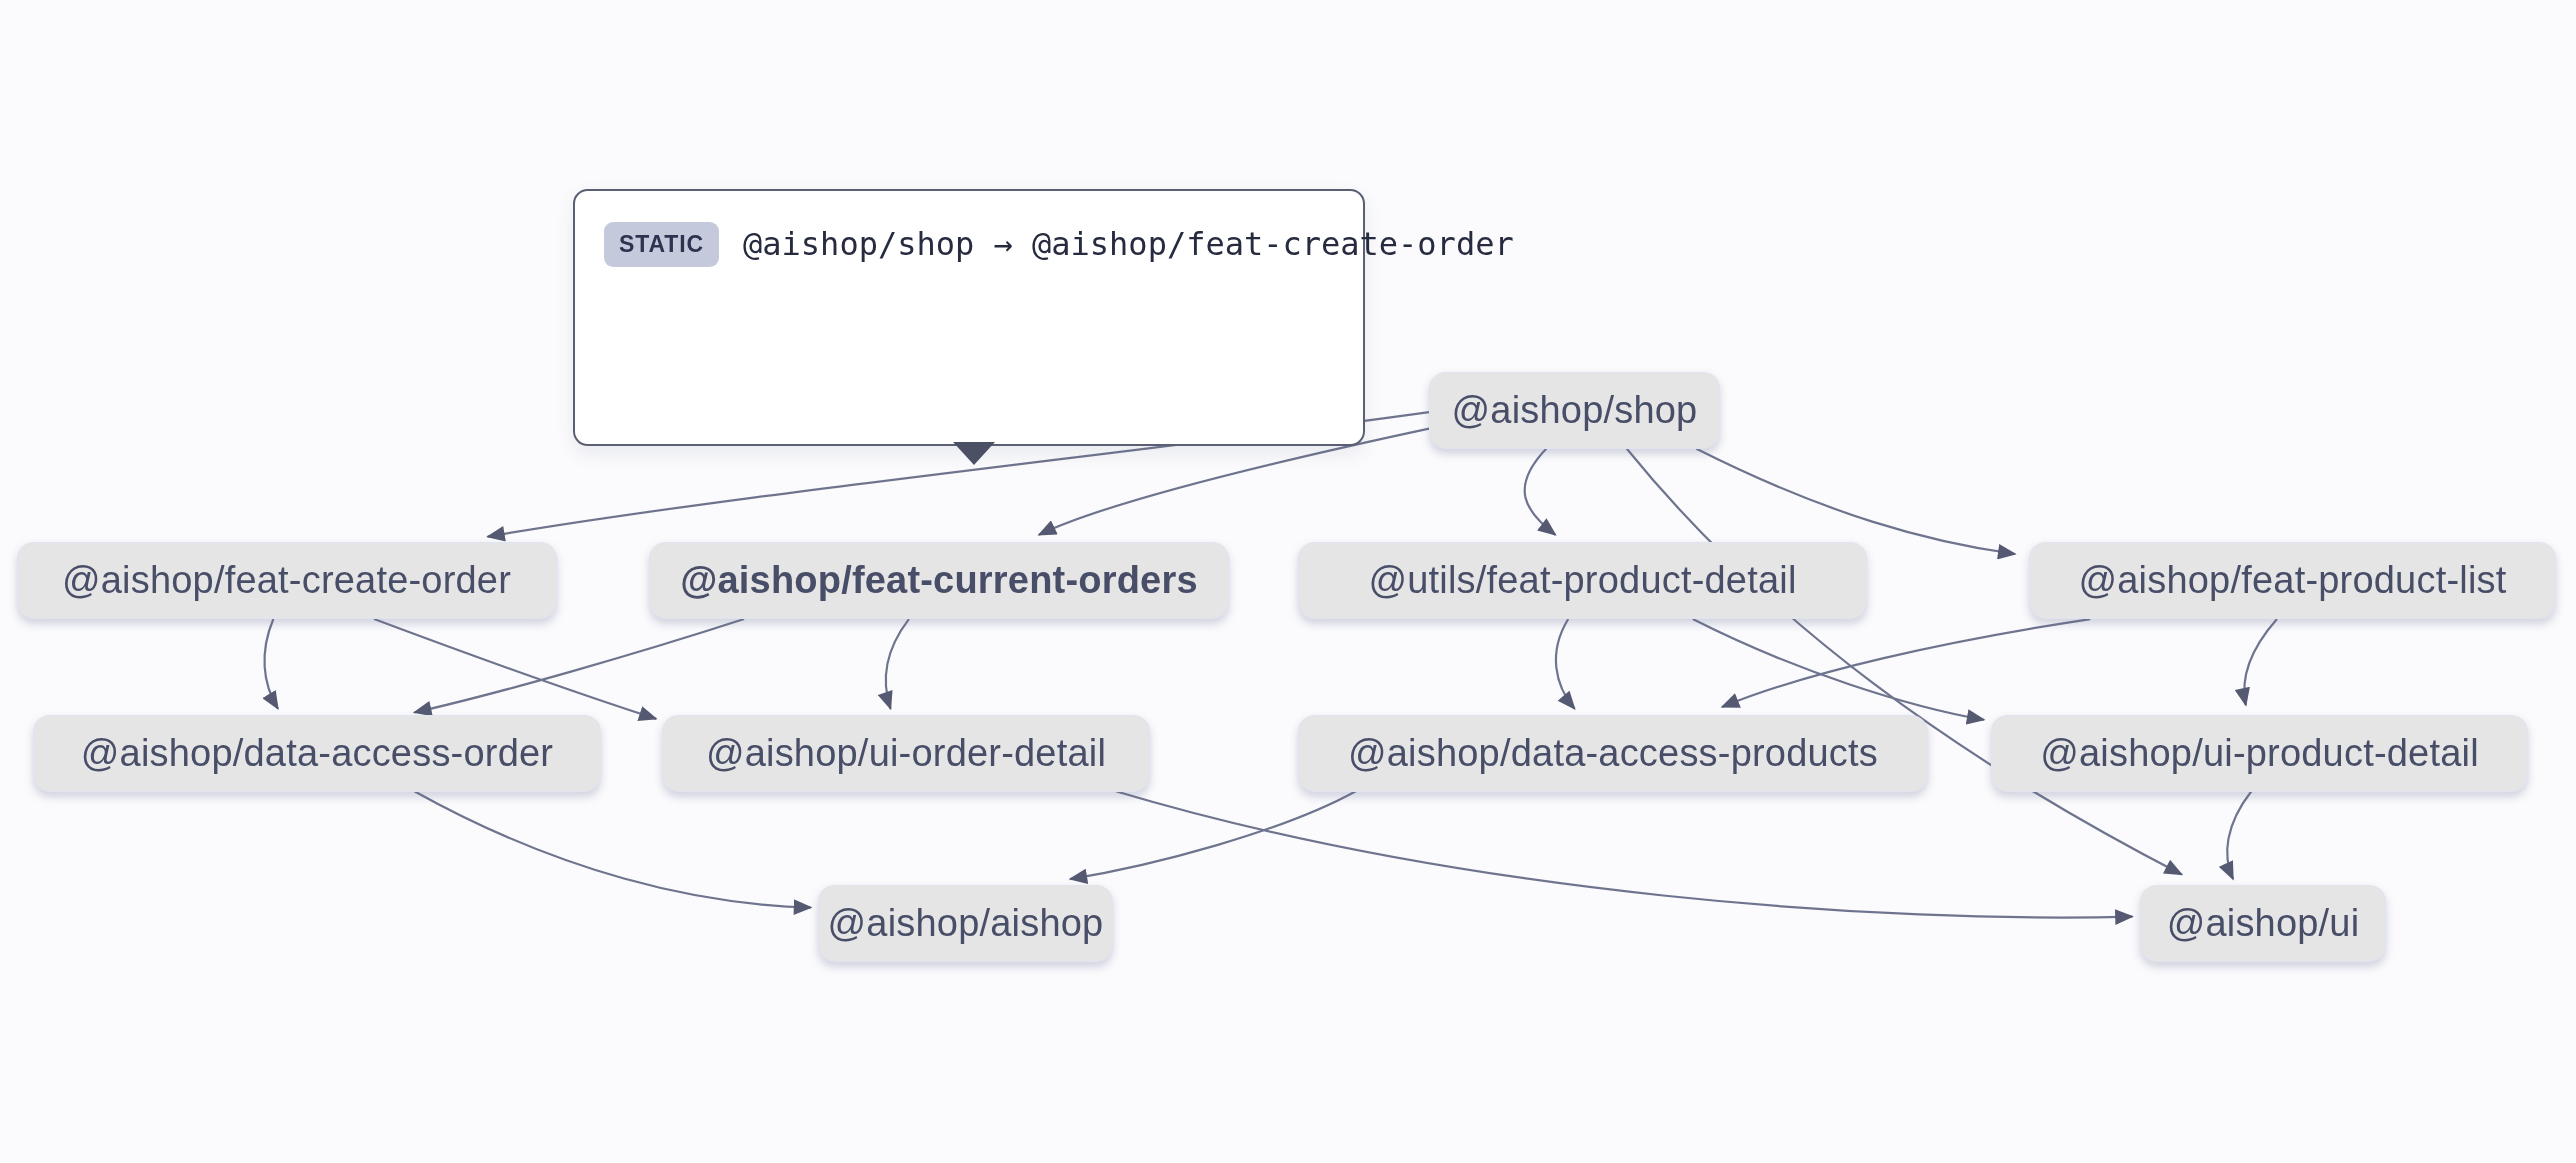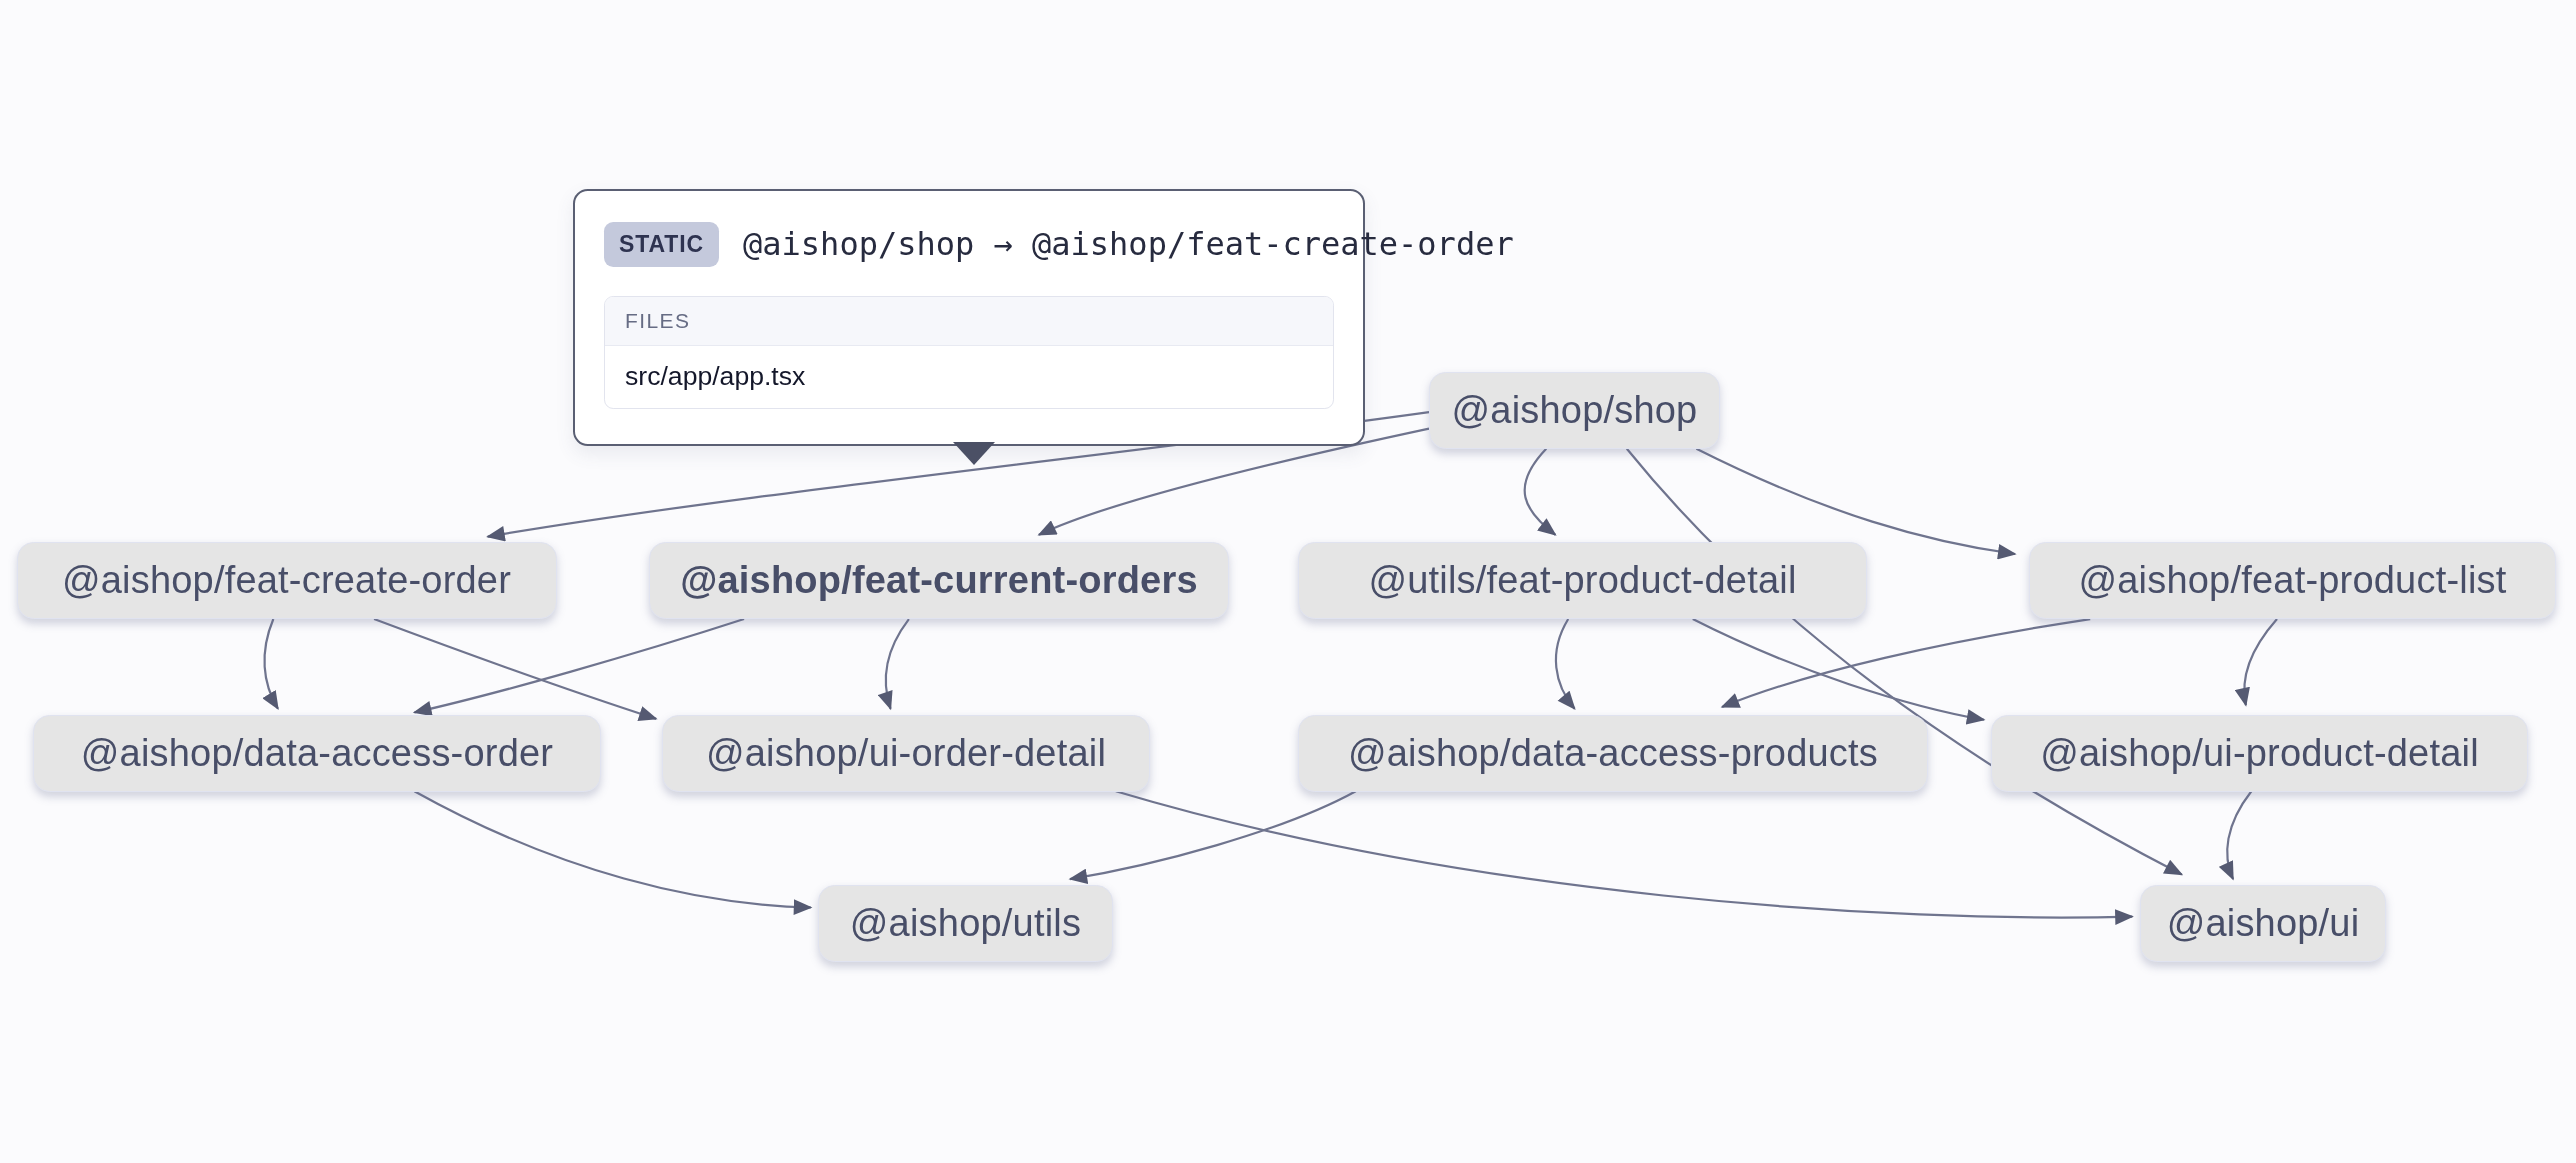--- a/index.html
+++ b/index.html
@@ -102,31 +102,27 @@
     <div class="node" style="left: 662px; top: 715px; width: 488px; height: 77px;">
       <span>@aishop/ui-order-detail</span>
     </div>
     <div class="node" style="left: 1298px; top: 715px; width: 630px; height: 77px;">
       <span>@aishop/data-access-products</span>
     </div>
     <div class="node" style="left: 1991px; top: 715px; width: 537px; height: 77px;">
       <span>@aishop/ui-product-detail</span>
     </div>
     <div class="node" style="left: 818px; top: 885px; width: 295px; height: 77px;">
-      <span>@aishop/utils</span>
+      <span>@aishop/aishop</span>
     </div>
     <div class="node" style="left: 2140px; top: 885px; width: 246px; height: 77px;">
       <span>@aishop/ui</span>
     </div>
   </div>
 
 <div class="tooltip">
   <div class="tooltip-header">
     <span class="type-badge">STATIC</span>
     <span class="edge-title">@aishop/shop → @aishop/feat-create-order</span>
   </div>
-  <div class="files-panel">
-    <div class="files-header">FILES</div>
-    <div class="file-item">src/app/app.tsx</div>
-  </div>
 </div>
 <div class="tooltip-pointer"></div>
 
 
 </body></html>

